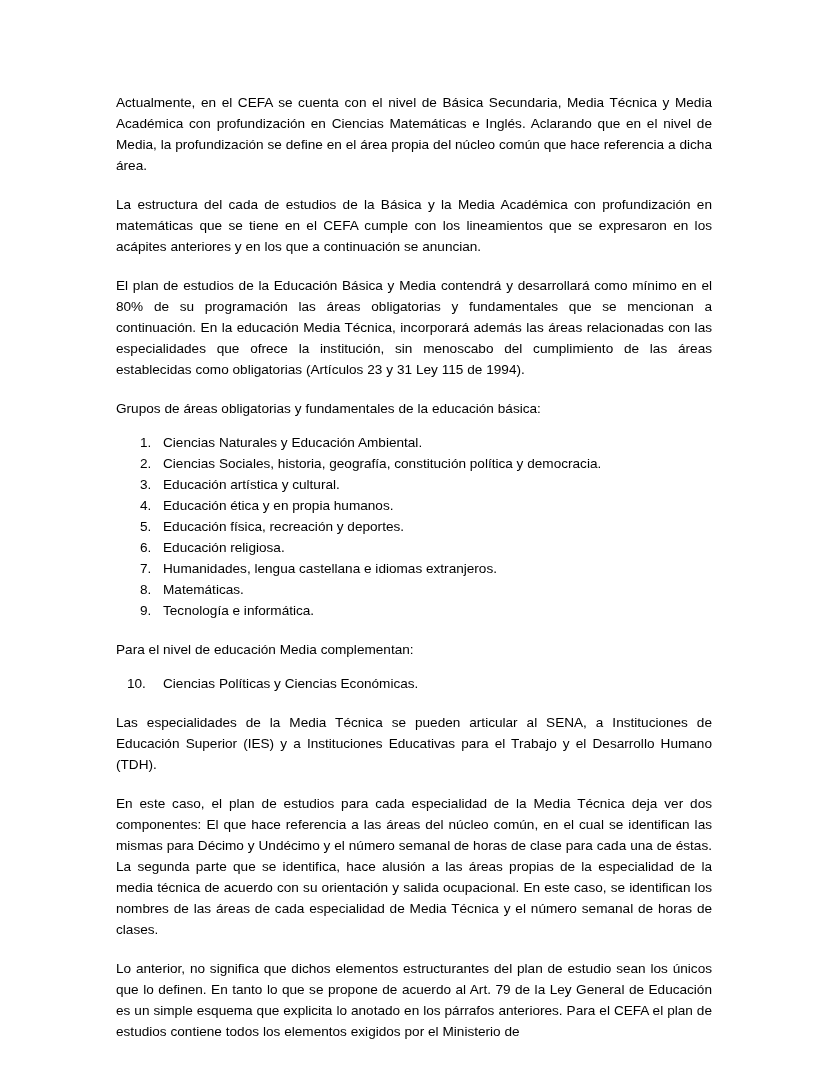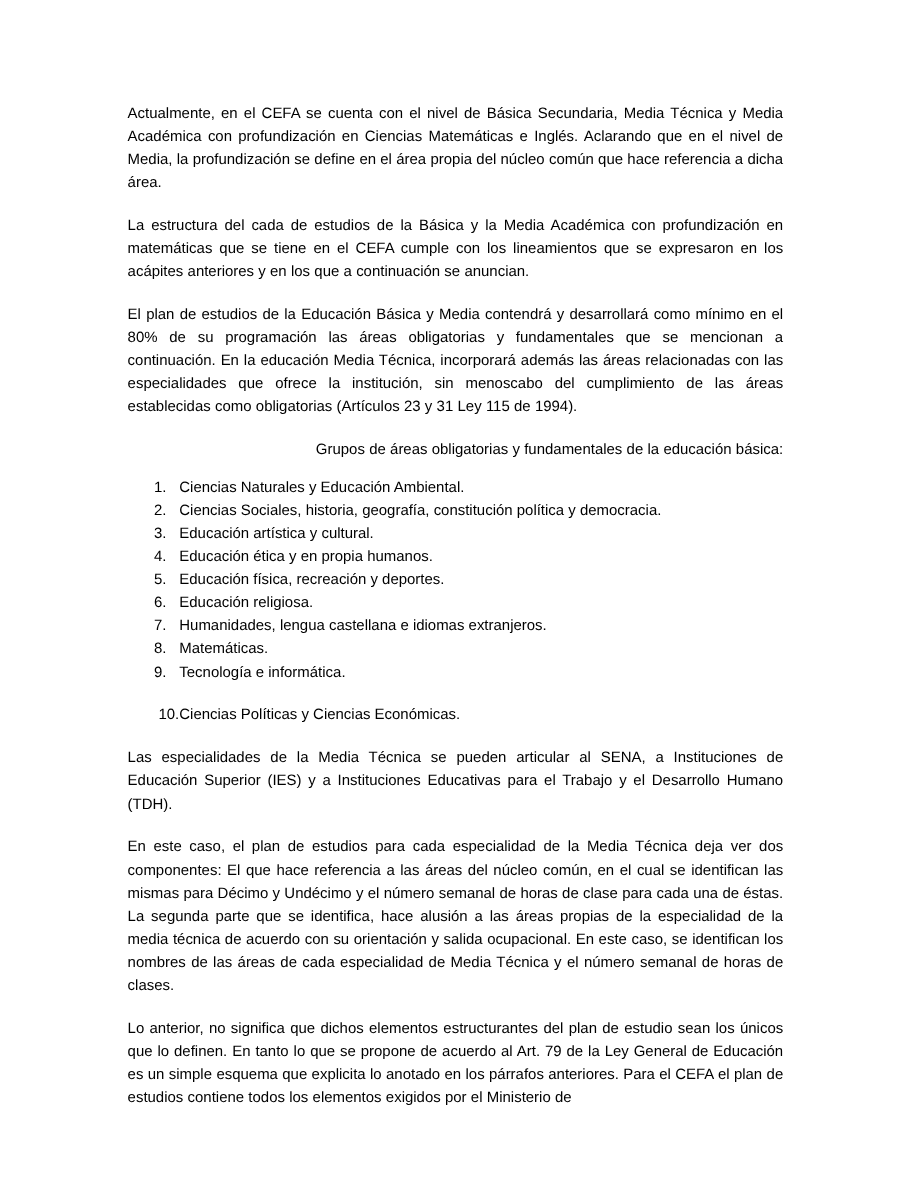--- a/index.html
+++ b/index.html
@@ -29,21 +29,21 @@
     font-size: 13.6px;
     line-height: 21px;
     color: #000000;
     text-align: justify;
     text-justify: inter-word;
     margin: 0 0 18px 0;
     hyphens: none;
     word-spacing: 0.1px;
   }
   .para.lead-in {
-    text-align: right;
+    text-align: left;
     margin-bottom: 13px;
   }
   ol.numlist {
     list-style: none;
     margin: 0 0 18px 0;
     padding: 0;
   }
   ol.numlist li {
     font-family: "Liberation Sans", sans-serif;
     font-size: 13.6px;
@@ -61,21 +61,21 @@
     text-align: left;
     font-family: "Liberation Sans", sans-serif;
     font-size: 13.6px;
     line-height: 21px;
     color: #000000;
   }
   ol.numlist.wide li {
     padding-left: 47px;
   }
   ol.numlist.wide li .marker {
-    left: 28px;
+    left: 11px;
     width: 26px;
   }
 </style>
 </head>
 <body>
 
 <div class="page">
   <div class="content">
 
     <p class="para">Actualmente, en el CEFA se cuenta con el nivel de Básica Secundaria, Media Técnica y Media Académica con profundización en Ciencias Matemáticas e Inglés. Aclarando que en el nivel de Media, la profundización se define en el área propia del núcleo común que hace referencia a dicha área.</p>
@@ -118,20 +118,21 @@
       <li>
         <span class="marker">8.</span>
         <span>Matemáticas.</span>
       </li>
       <li>
         <span class="marker">9.</span>
         <span>Tecnología e informática.</span>
       </li>
     </ol>
 
+    <p class="para lead-in">Para el nivel de educación Media complementan:</p>
 
     <ol class="numlist wide">
       <li>
         <span class="marker">10.</span>
         <span>Ciencias Políticas y Ciencias Económicas.</span>
       </li>
     </ol>
 
     <p class="para">Las especialidades de la Media Técnica se pueden articular al SENA, a Instituciones de Educación Superior (IES) y a Instituciones Educativas para el Trabajo y el Desarrollo Humano (TDH).</p>
 

